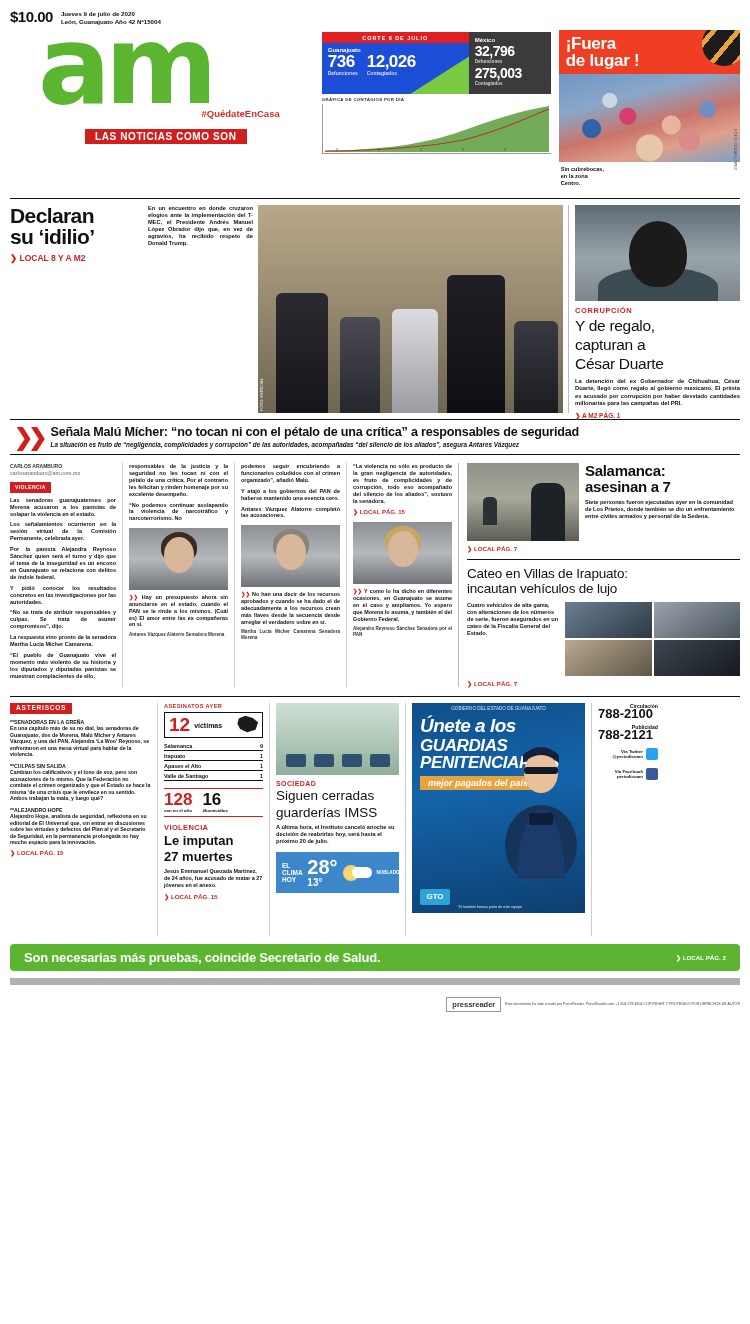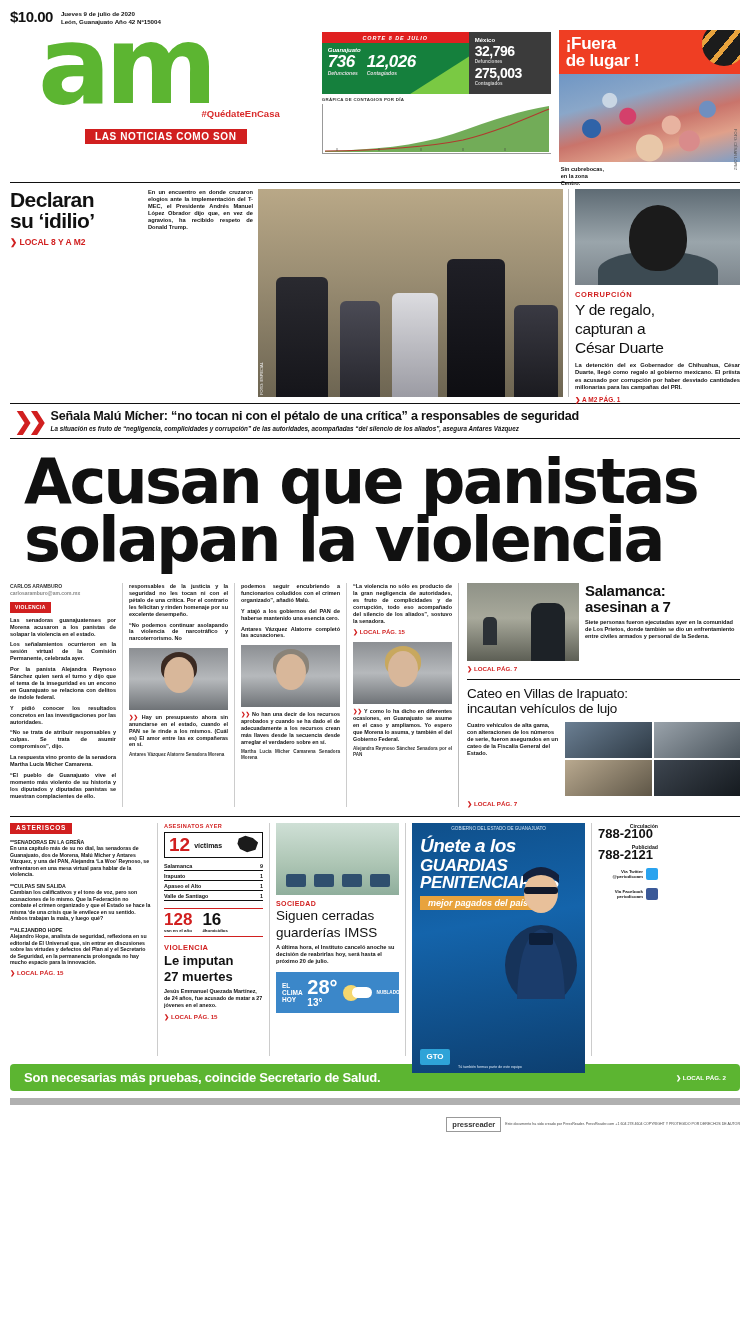--- a/index.html
+++ b/index.html
@@ -31,21 +31,21 @@
   }
   .tagline {
     background: #d11f1f; color: #fff; font-size: 10px; font-weight: bold;
     letter-spacing: 0.6px; display: inline-block; padding: 2px 10px;
     margin-left: 75px; margin-top: 10px;
   }
 
   
   .covid { width: 230px; margin-left: 8px; margin-top: 6px; position: relative; }
   .covid-box { display: flex; height: 62px; }
-  .covid-left { flex: 1; background: #15803d; position: relative; overflow: hidden; font-style: italic; }
+  .covid-left { flex: 1; background: #1d4ed8; position: relative; overflow: hidden; }
   .covid-hdr { background: #e02020; color: #fff; font-size: 5.4px; font-weight: bold;
     text-align: center; letter-spacing: 1px; padding: 2.5px 0; }
   .covid-state { color: #fff; font-size: 6px; font-weight: bold; padding: 4px 0 0 6px; }
   .covid-nums { display: flex; gap: 9px; padding-left: 6px; position: relative; z-index: 3; }
   .cn-val { color: #fff; font-size: 17px; font-weight: bold; line-height: 17px; letter-spacing: -0.5px; }
   .cn-lab { color: #ddd; font-size: 5px; font-weight: bold; }
   .green-wedge {
     position: absolute; right: -4px; bottom: -6px; width: 72px; height: 46px;
     background: #7ac943; clip-path: polygon(100% 0, 100% 100%, 0 100%);
     z-index: 1;
@@ -77,21 +77,21 @@
        radial-gradient(circle at 82% 40%, #6f8fc0 0 8px, transparent 9px),
        radial-gradient(circle at 50% 84%, #e8c7a8 0 13px, transparent 14px),
        radial-gradient(circle at 28% 30%, #c9d6e4 0 7px, transparent 8px),
        radial-gradient(circle at 72% 76%, #d98b8b 0 10px, transparent 11px);
   }
   .fuera-cap { font-size: 5.6px; line-height: 7px; font-weight: bold; padding: 4px 4px 0 2px; width: 52px; }
   .fuera-side { position: absolute; right: 2px; bottom: 6px; font-size: 4px; color: #555;
      writing-mode: vertical-rl; }
 
   
-  .photorow { display: flex; height: 215px; margin-top: 6px; border-top: 1.2px solid #111; padding-top: 6px; }
+  .photorow { display: flex; height: 215px; margin-top: 22px; border-top: 1.2px solid #111; padding-top: 6px; }
   .pr-left { width: 138px; padding-right: 5px; }
   .decl-h { font-size: 21px; font-weight: bold; line-height: 21px; letter-spacing: -0.6px; }
   .decl-ref { color: #d11f1f; font-size: 8.5px; font-weight: bold; margin-top: 6px; }
   .pr-text { width: 110px; font-size: 5.7px; line-height: 7.1px; font-weight: bold;
       text-align: justify; padding-right: 5px; }
   .pr-photo { flex: 1; position: relative; overflow: hidden;
       background: linear-gradient(180deg,#b9a887 0%,#9c8f74 40%,#6d6552 100%); }
   .pr-photo .fig { position: absolute; bottom: 0; border-radius: 6px 6px 0 0; }
   .pr-credit { position: absolute; left: 1px; bottom: 2px; font-size: 4px; color: #eee;
       writing-mode: vertical-rl; transform: rotate(180deg); }
@@ -204,21 +204,21 @@
   .soc-b { font-size: 5.6px; line-height: 7px; font-weight: bold; margin-top: 4px; }
   .clima { background: #3b87c9; color: #fff; display: flex; align-items: center; gap: 5px;
       padding: 5px 6px; margin-top: 7px; }
   .clima-l { font-size: 6.5px; font-weight: bold; line-height: 7px; }
   .clima-t { font-size: 20px; font-weight: bold; line-height: 20px; }
   .clima-lo { font-size: 10px; font-weight: bold; }
   .sun { width: 16px; height: 16px; border-radius: 50%; background: #f5d76e; }
   .cloud { width: 20px; height: 11px; border-radius: 7px; background: #fff; margin-left: -7px; }
   .clima-s { font-size: 4.6px; font-weight: bold; }
   .b4 { width: 180px; }
-  .ad { height: 250px; background: linear-gradient(170deg,#0f4f8a 0%,#1464ab 40%,#0d3f70 100%);
+  .ad { height: 210px; background: linear-gradient(170deg,#0f4f8a 0%,#1464ab 40%,#0d3f70 100%);
       position: relative; overflow: hidden; color: #fff; }
   .ad-top { font-size: 4.6px; text-align: center; padding-top: 3px; color: #cfe3f5; }
   .ad-h1 { font-size: 19px; font-weight: bold; font-style: italic; padding-left: 8px; margin-top: 4px;
       letter-spacing: -0.5px; }
   .ad-h2 { font-size: 17px; font-weight: bold; font-style: italic; padding-left: 8px; line-height: 17px;
       letter-spacing: -0.4px; }
   .ad-h3 { font-size: 17px; font-weight: bold; font-style: italic; padding-left: 8px; line-height: 17px;
       letter-spacing: -0.4px; }
   .ad-bar { background: #e8a33d; color: #fff; font-size: 9px; font-weight: bold; font-style: italic;
       display: inline-block; padding: 2px 8px; margin: 5px 0 0 8px; }
@@ -351,24 +351,20 @@
   </div>
 
   <div class="band">
     <div class="chev">❯❯</div>
     <div>
       <div class="band-t1">Señala Malú Mícher: “no tocan ni con el pétalo de una crítica” a responsables de seguridad</div>
       <div class="band-t2">La situación es fruto de “negligencia, complicidades y corrupción” de las autoridades, acompañadas “del silencio de los aliados”, asegura Antares Vázquez</div>
     </div>
   </div>
 
-  <div class="bighead">
-    <div>Acusan que panistas</div>
-    <div>solapan la violencia</div>
-  </div>
 
   <div class="cols">
 
     <div class="col col-1">
       <div class="byline">
         <span>CARLOS ARAMBURO</span><br>
         <span class="mail">carlosaramburo@am.com.mx</span>
       </div>
       <div class="tagchip">VIOLENCIA</div>
       <p>Las senadoras guanajuatenses por Morena acusaron a los panistas de solapar la violencia en el estado.</p>

